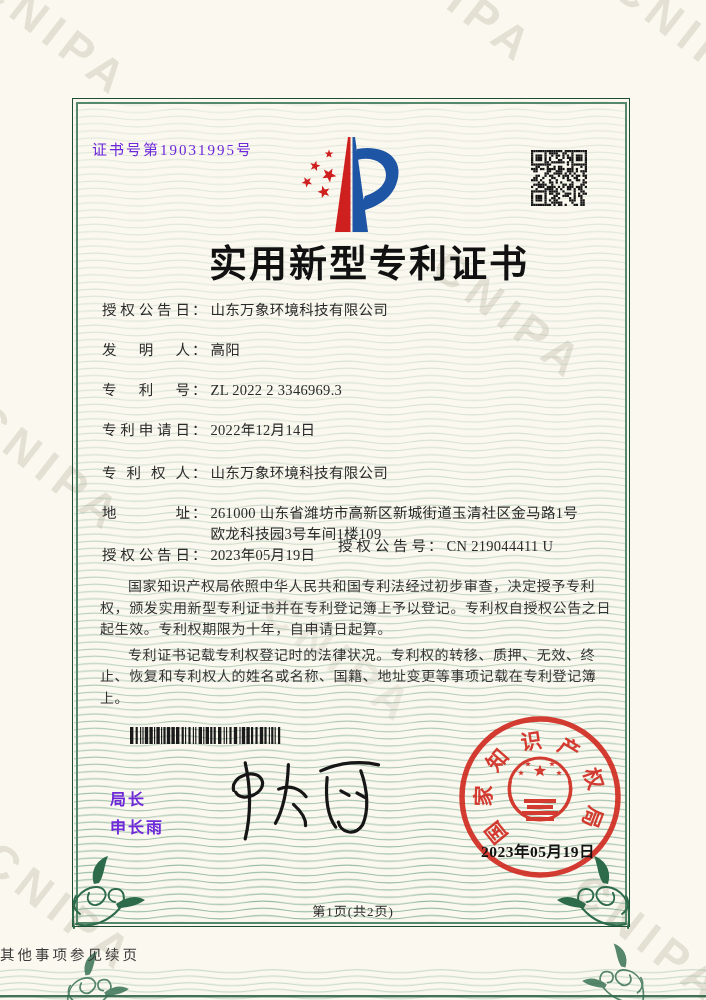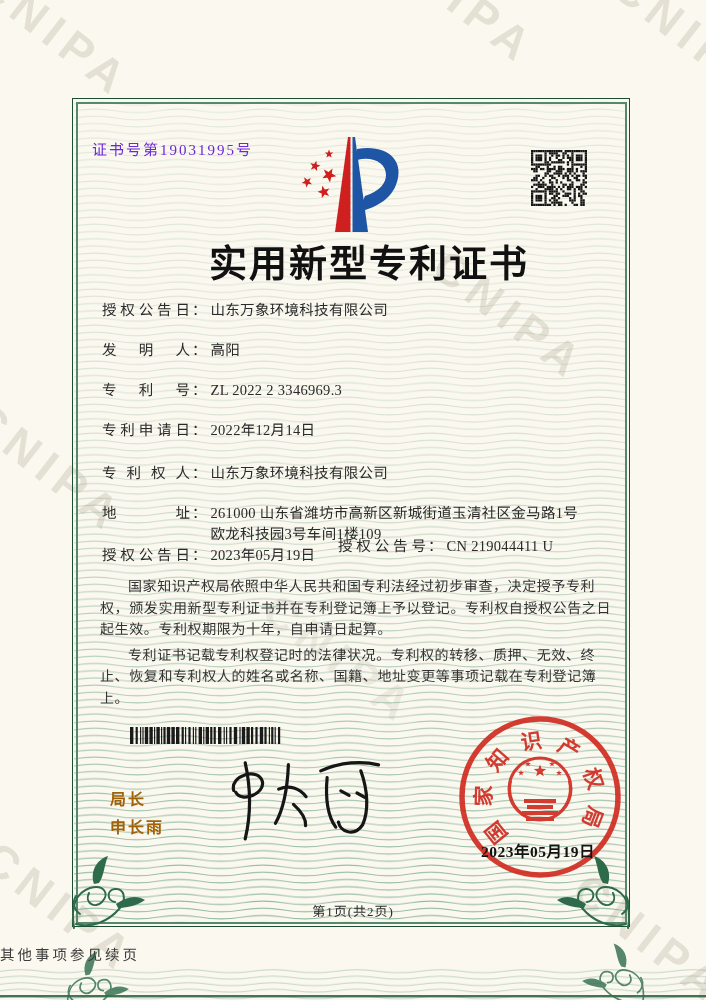--- a/index.html
+++ b/index.html
@@ -23,21 +23,21 @@
          font-weight:700;letter-spacing:2px;color:#111;z-index:3;margin-left:16px;}
   .row{position:absolute;left:102px;font-size:14.5px;color:#2a2a2a;line-height:21px;z-index:3;white-space:nowrap;}
   .flabel{display:inline-block;width:88px;text-align:justify;text-align-last:justify;vertical-align:top;}
   .colon{margin:0 4px 0 2px;vertical-align:top;}
   .fvalue{letter-spacing:.3px;vertical-align:top;}
   .addr{display:inline-block;width:372px;white-space:normal;line-height:21px;}
   .paras{position:absolute;left:100px;top:576px;width:518px;font-size:14px;line-height:21.5px;
          letter-spacing:.6px;color:#333;z-index:3;}
   .paras p{margin:0 0 4px 0;text-indent:2em;}
   .director{position:absolute;left:110px;font-family:"Liberation Sans","DejaVu Sans",sans-serif;
-            font-weight:700;font-size:16px;color:#a16207;z-index:3;letter-spacing:2px;}
+            font-weight:700;font-size:16px;color:#6d28d9;z-index:3;letter-spacing:2px;}
   .pagenum{position:absolute;left:0;top:901px;width:100%;text-align:center;font-size:13px;
            color:#2d2d2d;z-index:3;letter-spacing:1px;}
   .footnote{position:absolute;left:0;top:943px;width:100%;font-size:14.5px;
             color:#3c3c3c;z-index:3;letter-spacing:3px;}
   svg{display:block;}
   .z3{z-index:3;}
 </style>
 </head>
 <body>
 

